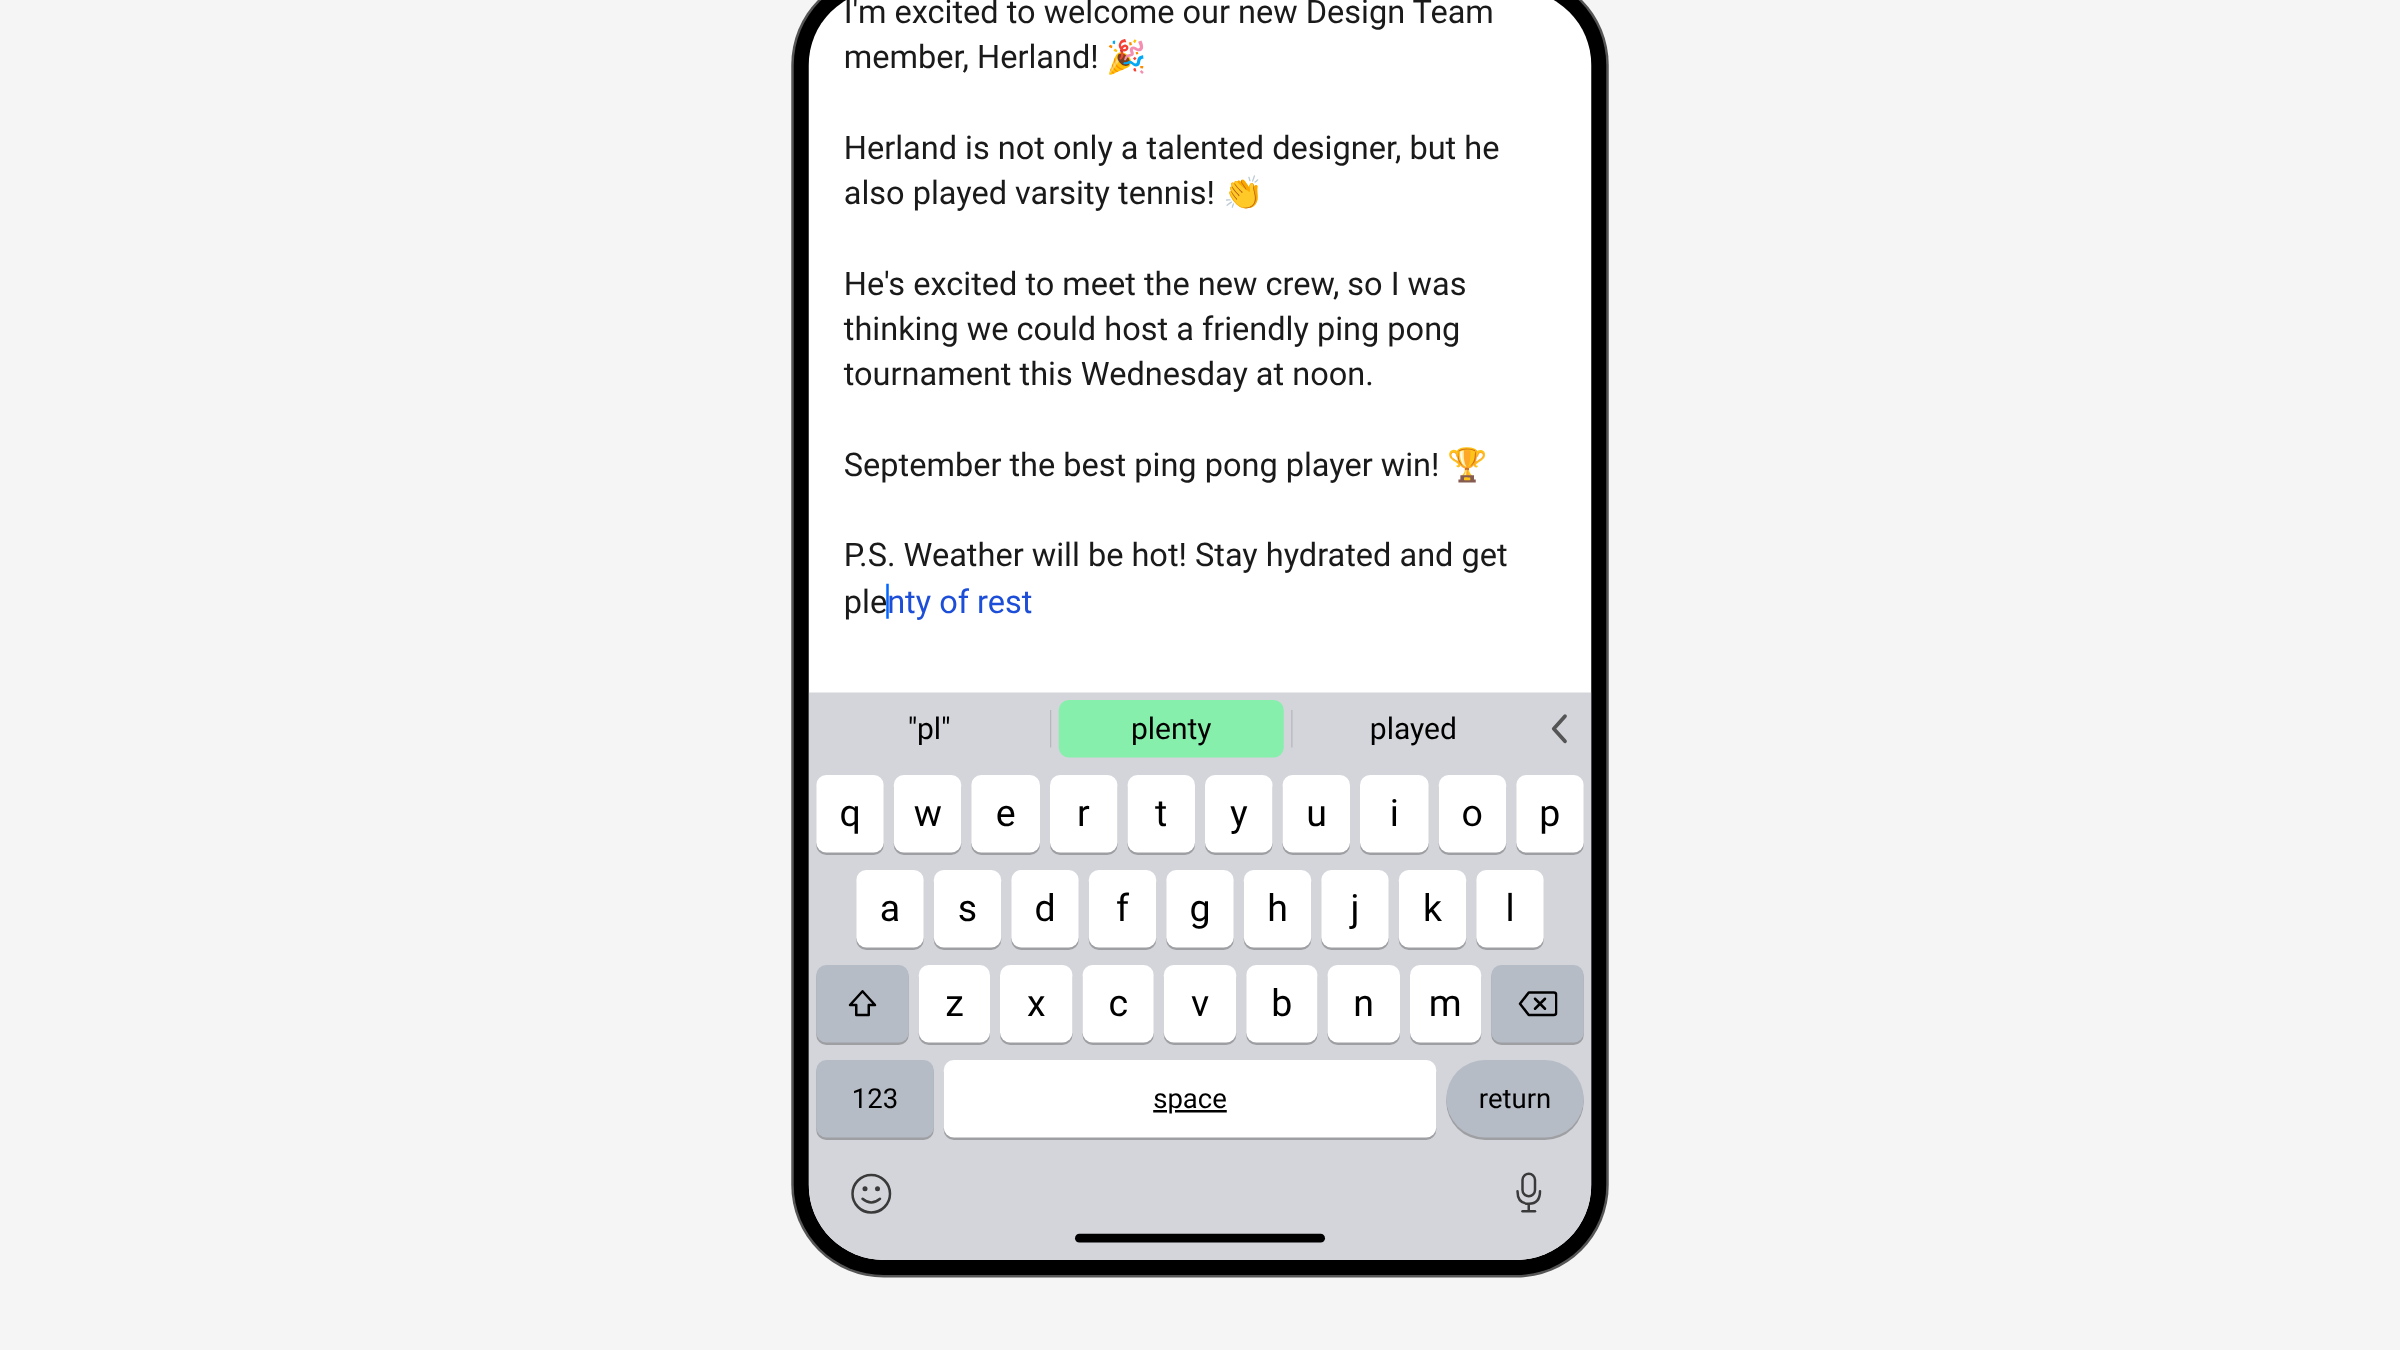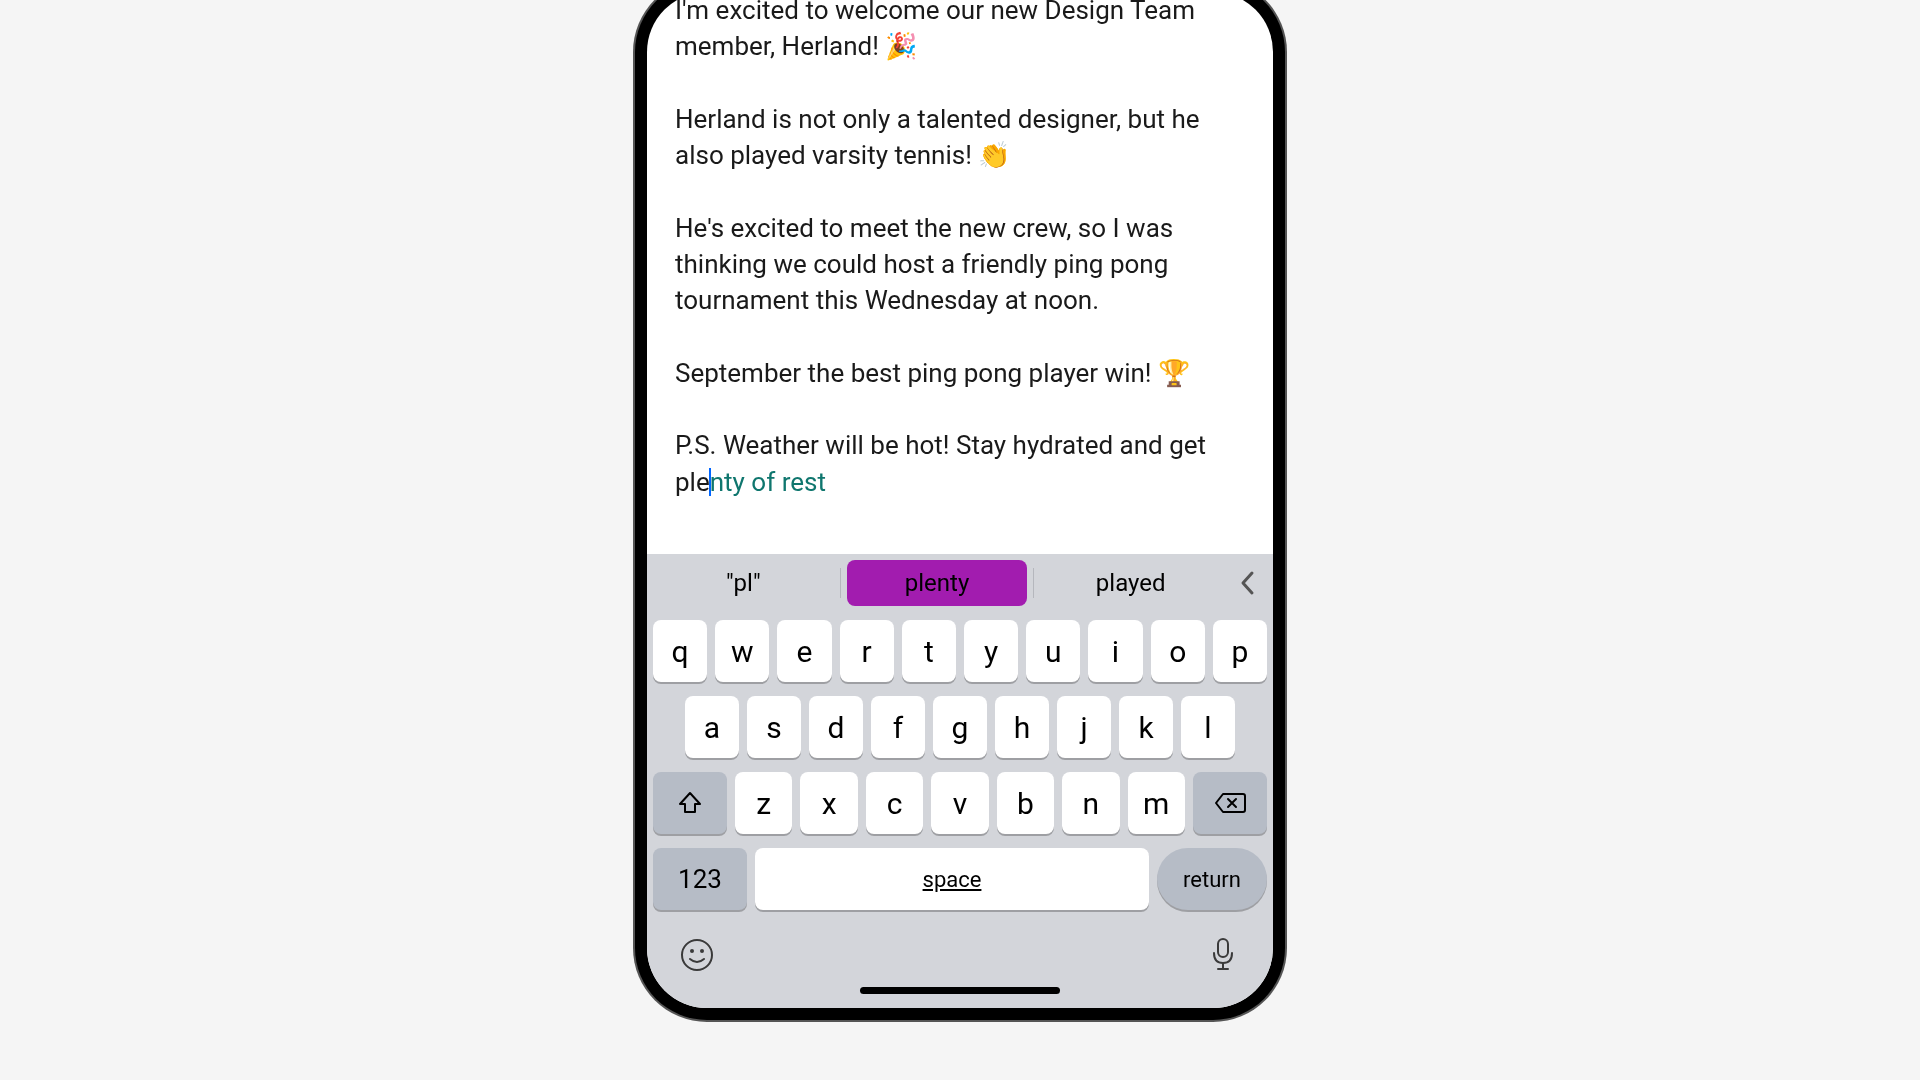--- a/index.html
+++ b/index.html
@@ -38,21 +38,21 @@
   padding: 0 28px;
   overflow: hidden;
   font-size: 26px;
   line-height: 1.4;
   color: #1a1a1a;
   position: relative;
 }
 .paragraph { margin-bottom: 36px; }
 .paragraph:last-child { margin-bottom: 0; }
 .typed-text { }
-.predicted-text { color: #0f766e; position: relative; }
+.predicted-text { color: #1d4ed8; position: relative; }
 .cursor {
   display: inline-block;
   width: 2px;
   height: 28px;
   background: #0066ff;
   vertical-align: middle;
   margin-left: -1px;
   margin-right: -1px;
   position: relative;
   top: -2px;
@@ -69,21 +69,21 @@
 .pred {
   flex: 1;
   height: 46px;
   display: flex;
   align-items: center;
   justify-content: center;
   font-size: 24px;
   color: #000;
   border-radius: 8px;
 }
-.pred.selected { background: #a21caf; }
+.pred.selected { background: #86efac; }
 .pred-divider { width: 1px; height: 30px; background: #b5b7bd; }
 .pred-collapse {
   width: 40px;
   height: 46px;
   display: flex;
   align-items: center;
   justify-content: center;
   color: #555;
 }
 
@@ -102,21 +102,21 @@
   border-radius: 8px;
   box-shadow: 0 2px 0 rgba(0,0,0,0.25);
   display: flex;
   align-items: center;
   justify-content: center;
   font-size: 30px;
   color: #000;
 }
 .key.func { background: #b6bcc6; }
 .key.shift, .key.backspace { flex: 0 0 74px; }
-.key.numbers { flex: 0 0 94px; font-size: 26px; }
+.key.numbers { flex: 0 0 94px; font-size: 22px; }
 .key.space { flex: 1; font-size: 22px; text-decoration: underline; }
 .key.return { flex: 0 0 110px; font-size: 22px; border-radius: 31px; }
 .row2-pad { width: 24px; }
 .bottom-bar {
   height: 88px;
   background: #d3d5da;
   display: flex;
   align-items: center;
   justify-content: space-between;
   padding: 0 30px 18px 30px;

